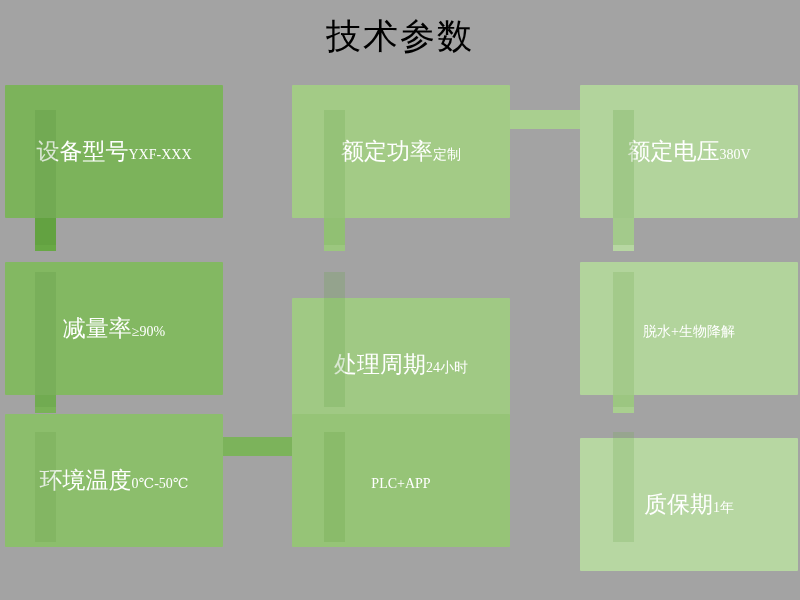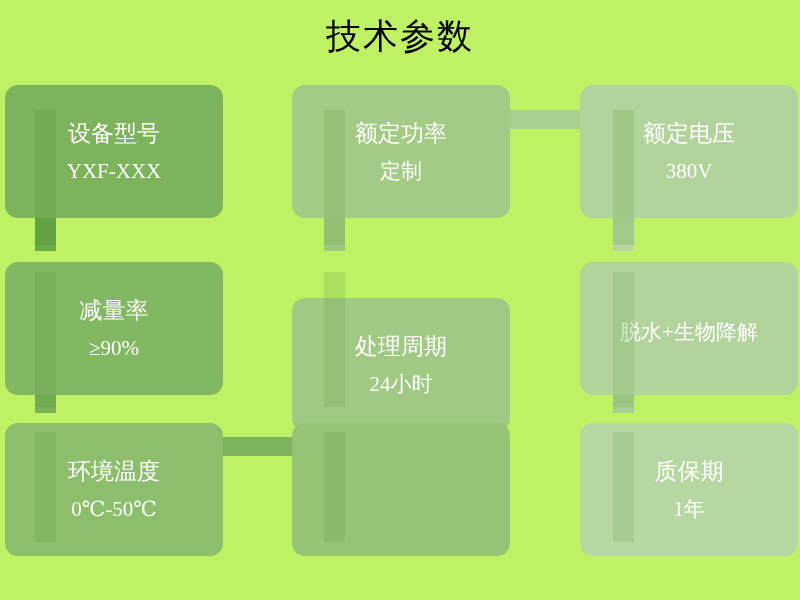--- a/index.html
+++ b/index.html
@@ -10,21 +10,21 @@
     width: 800px;
     height: 600px;
     background: #ffffff;
     font-family: "Liberation Serif", "DejaVu Serif", serif;
     overflow: hidden;
   }
   .slide {
     position: relative;
     width: 800px;
     height: 600px;
-    background: #bef264;
+    background: #a3a3a3;
     text-decoration: underline;
   }
   .page-title {
     position: absolute;
     left: 0;
     top: 14px;
     width: 800px;
     text-align: center;
     font-size: 35px;
     line-height: 44px;
@@ -45,53 +45,52 @@
   .conn-h {
     height: 19px;
   }
 
   
   .card {
     position: absolute;
     z-index: 3;
     width: 218px;
     height: 133px;
-    border-radius: 13px;
+    border-radius: 1px;
     box-sizing: border-box;
     display: flex;
-    flex-direction: column;
     align-items: center;
     justify-content: center;
     text-align: center;
     color: #ffffff;
     padding: 0 6px;
   }
   .card .c-title {
     font-size: 23px;
     line-height: 31px;
     white-space: nowrap;
     font-family: "Liberation Serif", "DejaVu Serif", serif;
   }
   .card .c-value {
-    font-size: 21px;
+    font-size: 14px;
     line-height: 30px;
     margin-top: 7px;
     white-space: nowrap;
     font-family: "Liberation Serif", "DejaVu Serif", serif;
   }
 
   
   .col-0 { left: 5px; }
   .col-1 { left: 292px; }
   .col-2 { left: 580px; }
 
   
   .row-0 { top: 85px; }
   .row-1 { top: 262px; }
-  .row-2 { top: 423px; }
+  .row-2 { top: 414px; }
 </style>
 </head>
 <body>
 
 <div class="slide">
 
   <div class="page-title">技术参数</div>
 
   <div>
       <div class="connector conn-v" style="left: 35px; top: 215px; background: rgb(104, 168, 69); height: 36px;"></div>
@@ -136,20 +135,21 @@
         <div class="c-value">24小时</div>
       </div>
       <div class="card col-2 row-1" style="background: rgb(178, 212, 156);">
         <div class="c-value">脱水+生物降解</div>
       </div>
       <div class="card col-0 row-2" style="background: rgb(140, 190, 108);">
         <div class="c-title">环境温度</div>
         <div class="c-value">0℃-50℃</div>
       </div>
       <div class="card col-1 row-2" style="background: rgb(150, 196, 119);">
+        <div class="c-value">PLC+APP</div>
       </div>
-      <div class="card col-2 row-2" style="background: rgb(183, 215, 162);">
+      <div class="card col-2 row-2" style="background: rgb(183, 215, 162); margin-top: 24px;">
         <div class="c-title">质保期</div>
         <div class="c-value">1年</div>
       </div>
     </div>
 
 </div>
 
 </body></html>

